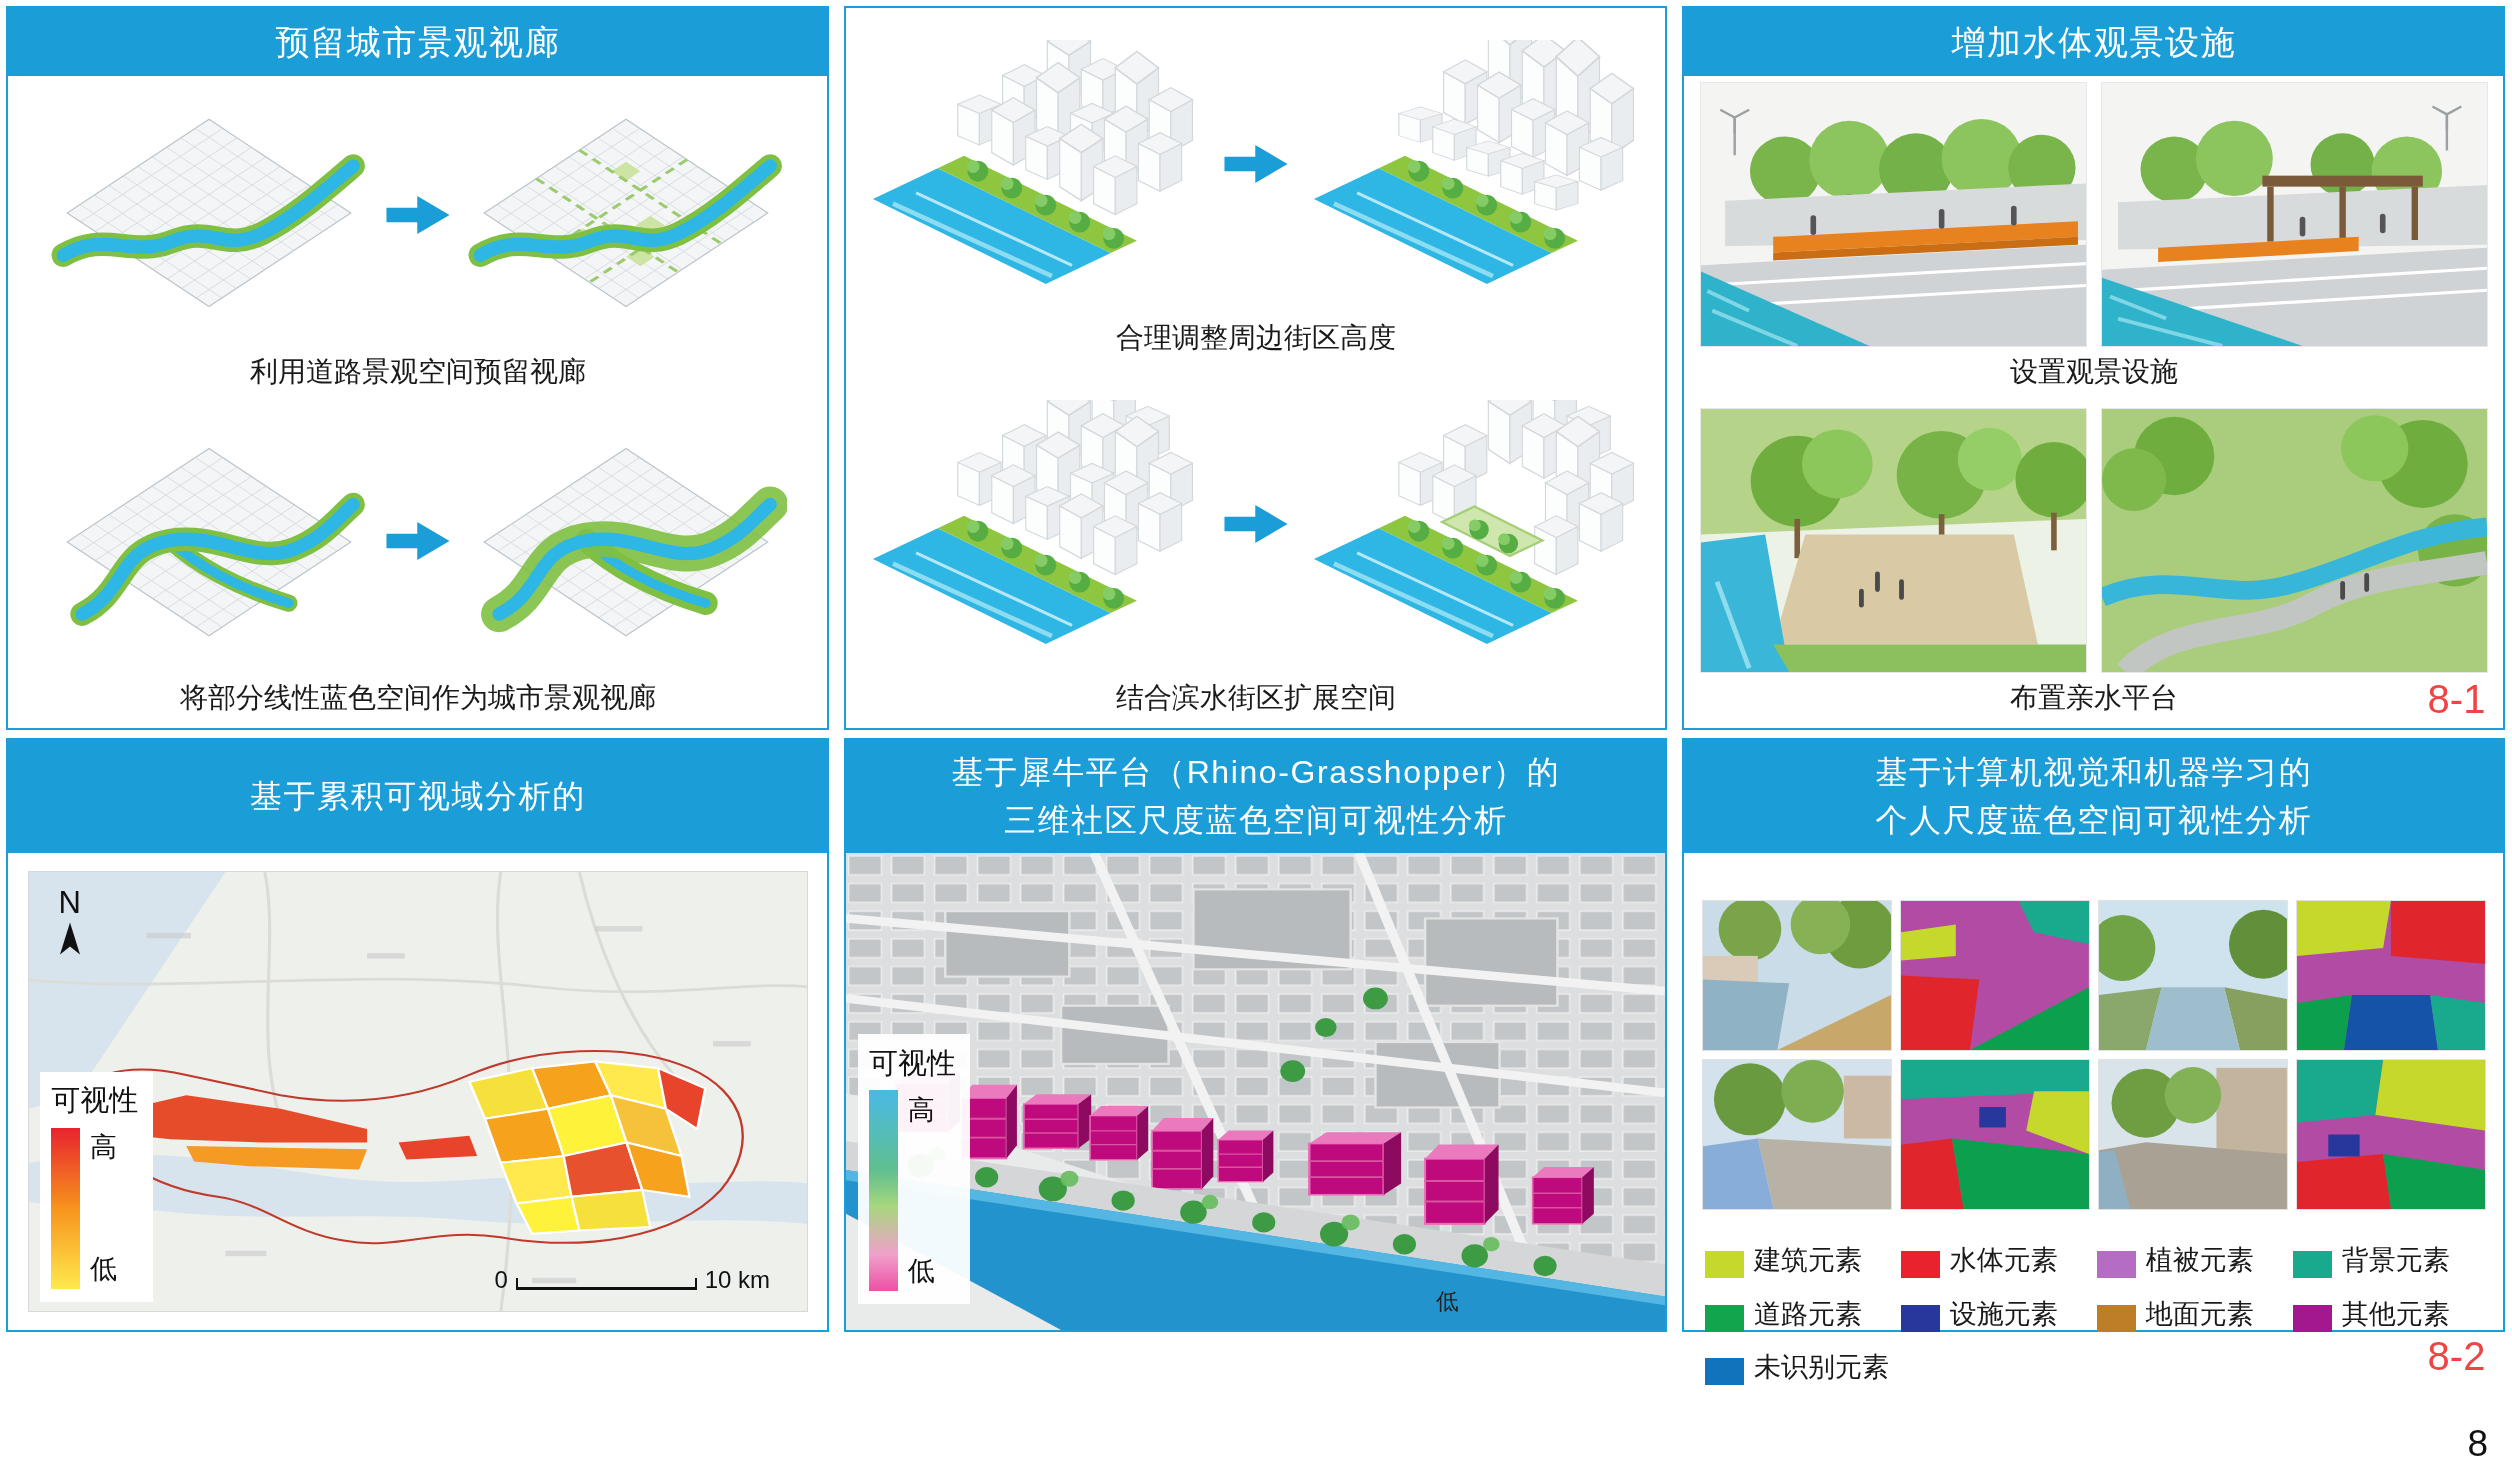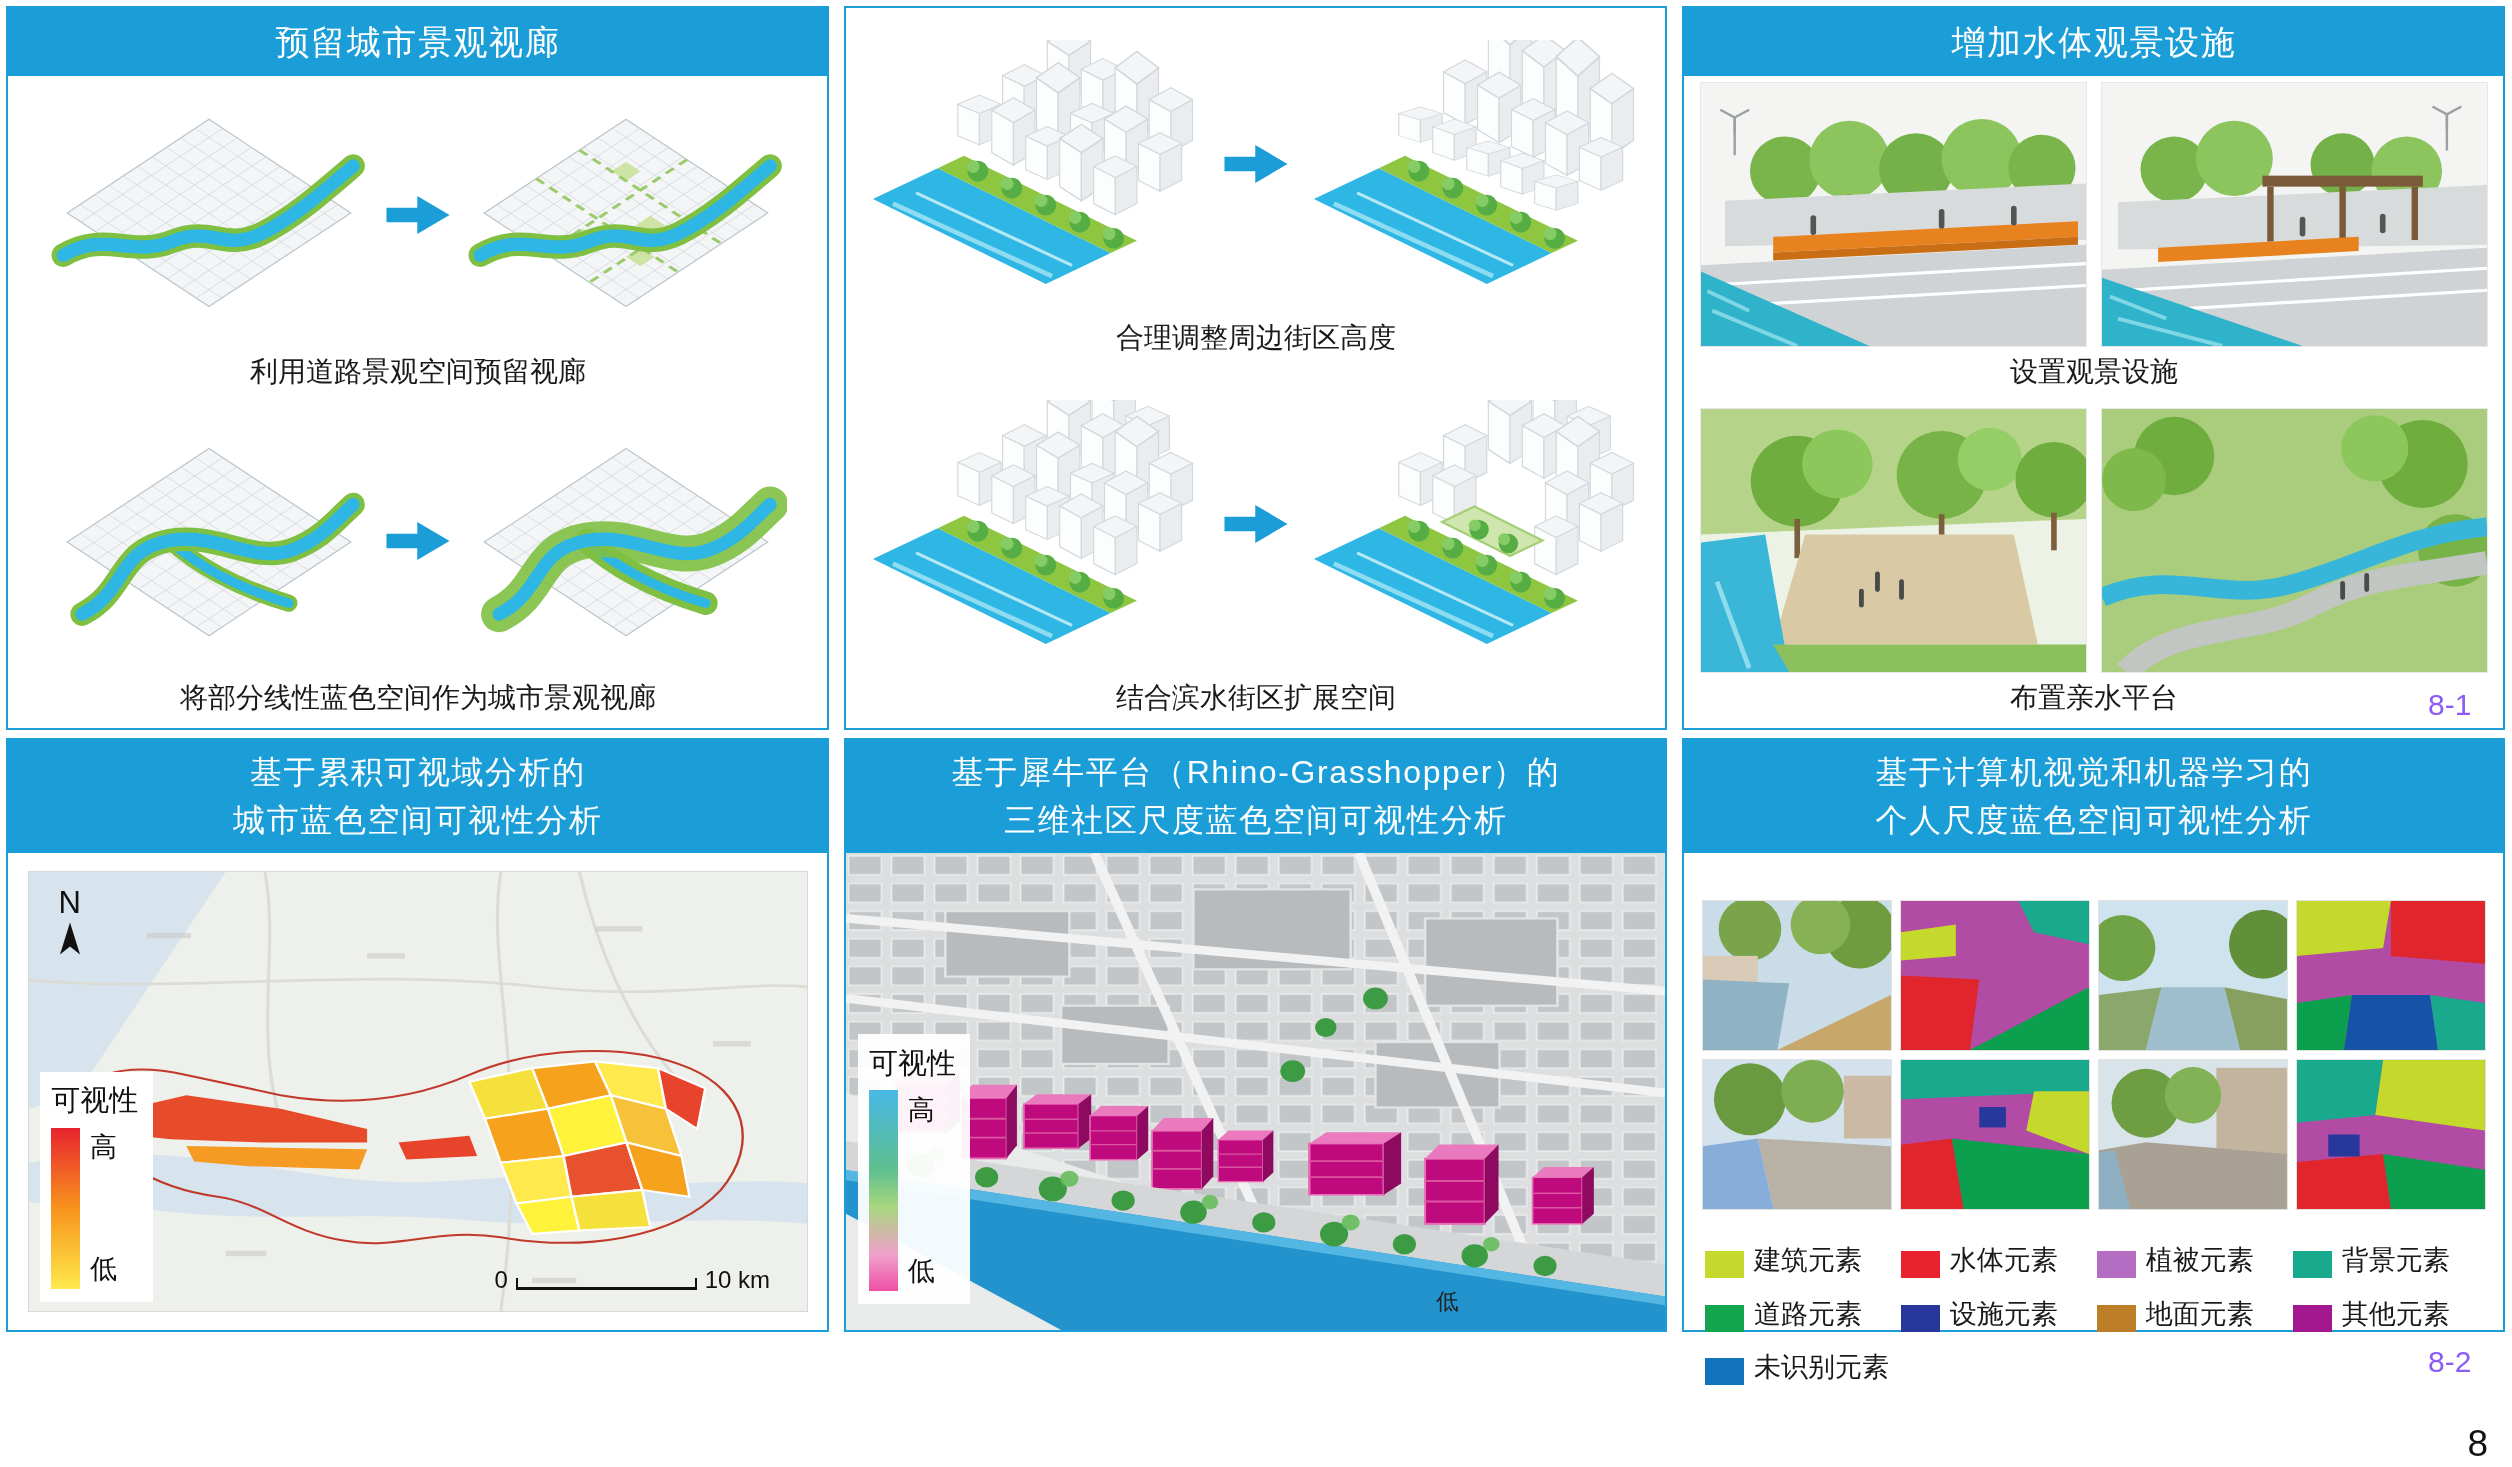--- a/index.html
+++ b/index.html
@@ -15,21 +15,21 @@
     font-size:34px;letter-spacing:1.6px;height:68px;flex:0 0 auto;line-height:1.3;}
   .bottom-row .col-header{height:113px;font-size:32px;gap:6.4px;}
   .col-body{flex:1 1 auto;position:relative;display:flex;flex-direction:column;}
   .diagram-row{flex:1 1 0;display:flex;align-items:center;justify-content:center;gap:14.5px;}
   .caption{flex:0 0 auto;text-align:center;font-size:28px;margin:0 0 11.3px 0;color:#1a1a1a;}
   .diag1{width:322px;height:235px;}
   .diag2{width:346px;height:247px;}
   .photo{width:385px;height:263px;border:0.8px solid #e8e8e8;background:#fff;}
   .flow-arrow{width:66px;height:44px;flex:0 0 auto;}
   .flow-arrow path{fill:var(--arrow-blue,#1b9ed8);}
-  .fig-label{position:absolute;right:32px;bottom:6.4px;font-size:30px;color:#8b5cf6;}
+  .fig-label{position:absolute;right:18px;bottom:6.4px;font-size:40px;color:#ef4444;}
   .page-number{position:absolute;right:24px;top:1423px;font-size:37px;color:#111;}
 
   
   .water{fill:var(--water-cyan,#2eb6e4);}
   .rv-g{fill:none;stroke:var(--river-green,#7fc043);stroke-width:30;stroke-linecap:round;}
   .rv-c{fill:none;stroke:var(--water-cyan,#2eb6e4);stroke-width:17;stroke-linecap:round;}
   .rv-g.wide{stroke-width:46;opacity:.9;}
   .rv-g.br{stroke-width:22;}
   .rv-c.br{stroke-width:12;}
   .gcells rect{fill:#cde4a5;}
@@ -396,21 +396,20 @@
       <div class="fig-label">8-1</div>
     </div>
   </div>
 </section>
 
 <section class="panel-row bottom-row">
 
   <div class="col">
     <header class="col-header">
       <span>基于累积可视域分析的</span>
-      <span>城市蓝色空间可视性分析</span>
     </header>
     <div class="col-body">
       <div class="map-wrap">
         <svg viewBox="0 0 990 650" preserveAspectRatio="none">
           <rect width="990" height="650" fill="#eef0ec"></rect>
           <path d="M0,0 L250,0 L60,330 L0,350 Z" fill="#d7e4ee"></path>
           <path d="M0,430 C150,400 260,430 380,450 C520,473 600,440 700,455 C800,470 900,450 990,460 L990,520 C850,505 700,530 560,515 C420,500 300,520 160,500 C90,490 40,495 0,488 Z" fill="#d7e4ee"></path>
           <g stroke="#dcdcd6" stroke-width="4" fill="none">
             <path d="M300,0 C320,120 280,260 330,400"></path>
             <path d="M600,0 C580,150 640,300 600,650"></path>

